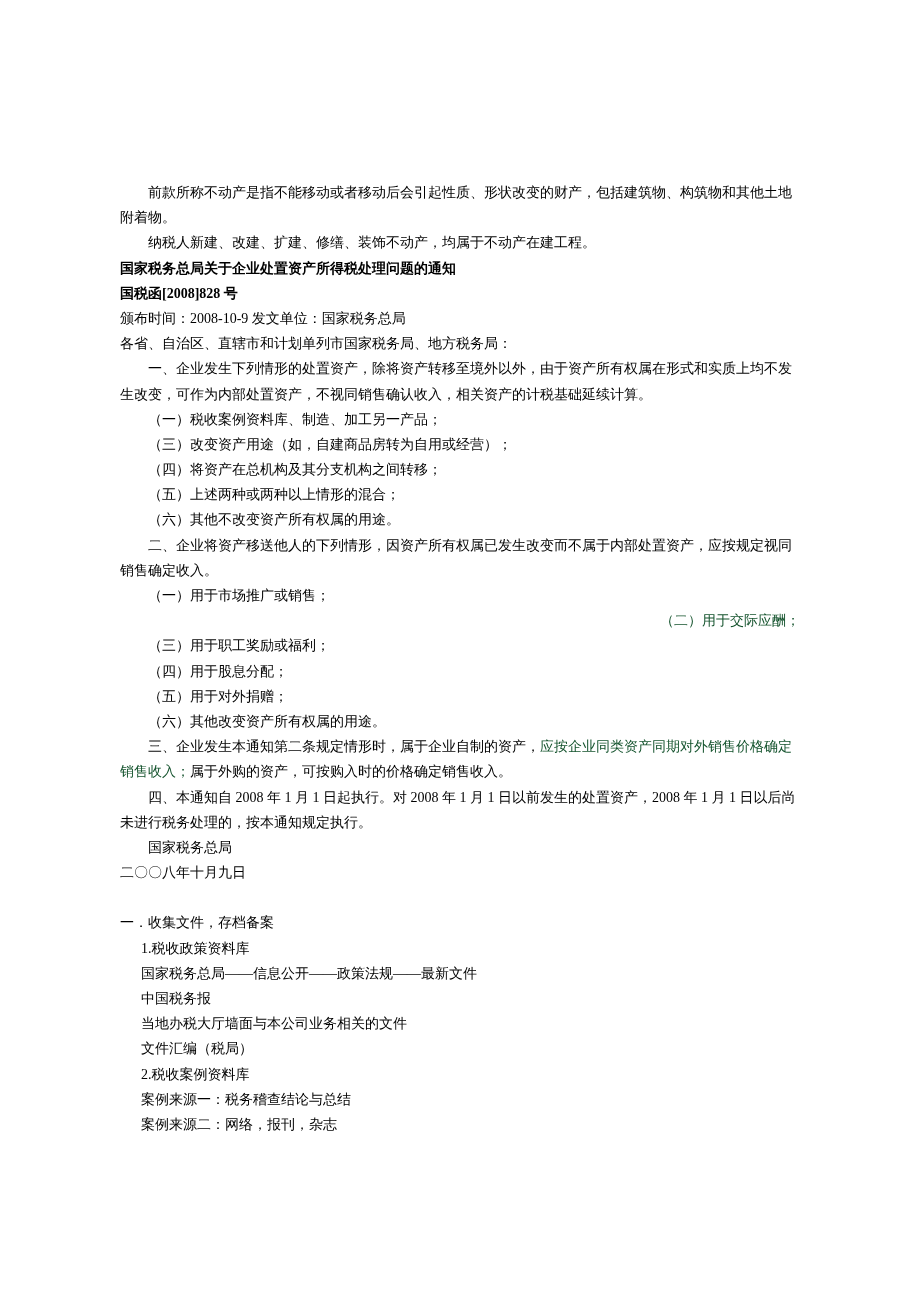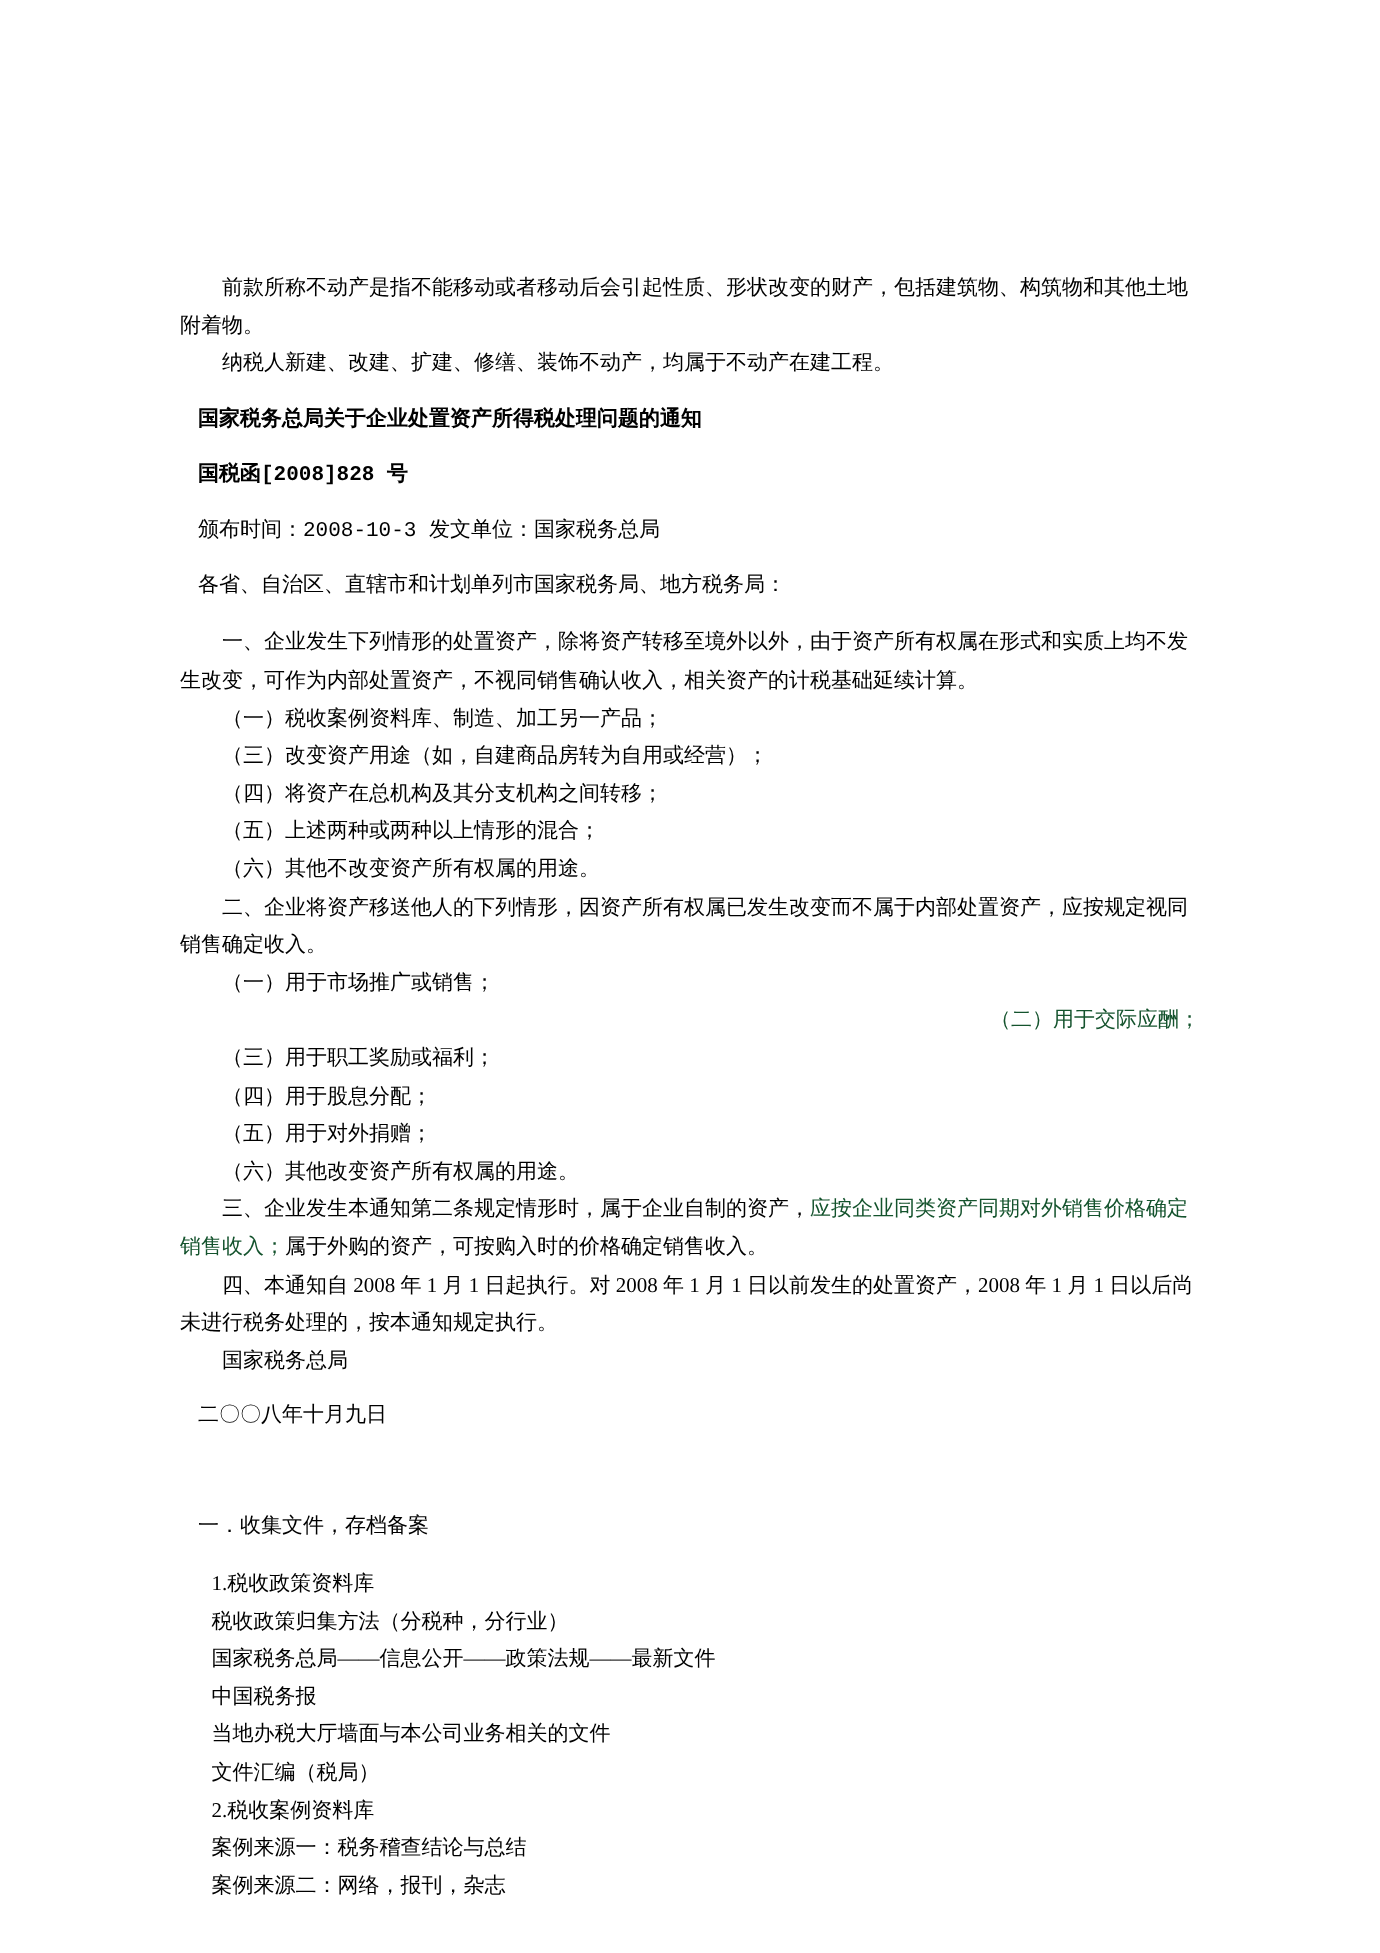--- a/index.html
+++ b/index.html
@@ -16,22 +16,21 @@
     margin: 0 auto;
     padding: 180px 120px 100px 120px;
     box-sizing: border-box;
   }
   .para {
     text-indent: 2em;
     margin: 0;
   }
   .no-indent {
     text-indent: 0;
-    margin: 12px;
-    font-family: Liberation Mono, monospace;
+    margin: 0;
   }
   .bold {
     font-weight: bold;
   }
   .red {
     color: #14532d;
     text-align: right;
   }
   .list-item {
     text-indent: 2em;
@@ -45,21 +44,21 @@
 </head>
 <body>
 
 <div class="page">
 
   <p class="para">前款所称不动产是指不能移动或者移动后会引起性质、形状改变的财产，包括建筑物、构筑物和其他土地附着物。</p>
   <p class="para">纳税人新建、改建、扩建、修缮、装饰不动产，均属于不动产在建工程。</p>
 
   <p class="no-indent bold">国家税务总局关于企业处置资产所得税处理问题的通知</p>
   <p class="no-indent bold">国税函[2008]828 号</p>
-  <p class="no-indent">颁布时间：2008-10-3 发文单位：国家税务总局</p>
+  <p class="no-indent">颁布时间：2008-10-9 发文单位：国家税务总局</p>
   <p class="no-indent">各省、自治区、直辖市和计划单列市国家税务局、地方税务局：</p>
 
   <p class="para">一、企业发生下列情形的处置资产，除将资产转移至境外以外，由于资产所有权属在形式和实质上均不发生改变，可作为内部处置资产，不视同销售确认收入，相关资产的计税基础延续计算。</p>
   <p class="list-item">（一）税收案例资料库、制造、加工另一产品；</p>
   <p class="list-item">（三）改变资产用途（如，自建商品房转为自用或经营）；</p>
   <p class="list-item">（四）将资产在总机构及其分支机构之间转移；</p>
   <p class="list-item">（五）上述两种或两种以上情形的混合；</p>
   <p class="list-item">（六）其他不改变资产所有权属的用途。</p>
 
   <p class="para">二、企业将资产移送他人的下列情形，因资产所有权属已发生改变而不属于内部处置资产，应按规定视同销售确定收入。</p>
@@ -75,21 +74,20 @@
   </p>
 
   <p class="para">四、本通知自 2008 年 1 月 1 日起执行。对 2008 年 1 月 1 日以前发生的处置资产，2008 年 1 月 1 日以后尚未进行税务处理的，按本通知规定执行。</p>
   <p class="para">国家税务总局</p>
   <p class="no-indent">二〇〇八年十月九日</p>
 
   <br>
 
   <p class="no-indent">一．收集文件，存档备案</p>
   <p class="sub-item">1.税收政策资料库</p>
-  <p class="sub-item">税收政策归集方法（分税种，分行业）</p>
   <p class="sub-item">国家税务总局——信息公开——政策法规——最新文件</p>
   <p class="sub-item">中国税务报</p>
   <p class="sub-item">当地办税大厅墙面与本公司业务相关的文件</p>
   <p class="sub-item">文件汇编（税局）</p>
   <p class="sub-item">2.税收案例资料库</p>
   <p class="sub-item">案例来源一：税务稽查结论与总结</p>
   <p class="sub-item">案例来源二：网络，报刊，杂志</p>
 
 </div>
 

